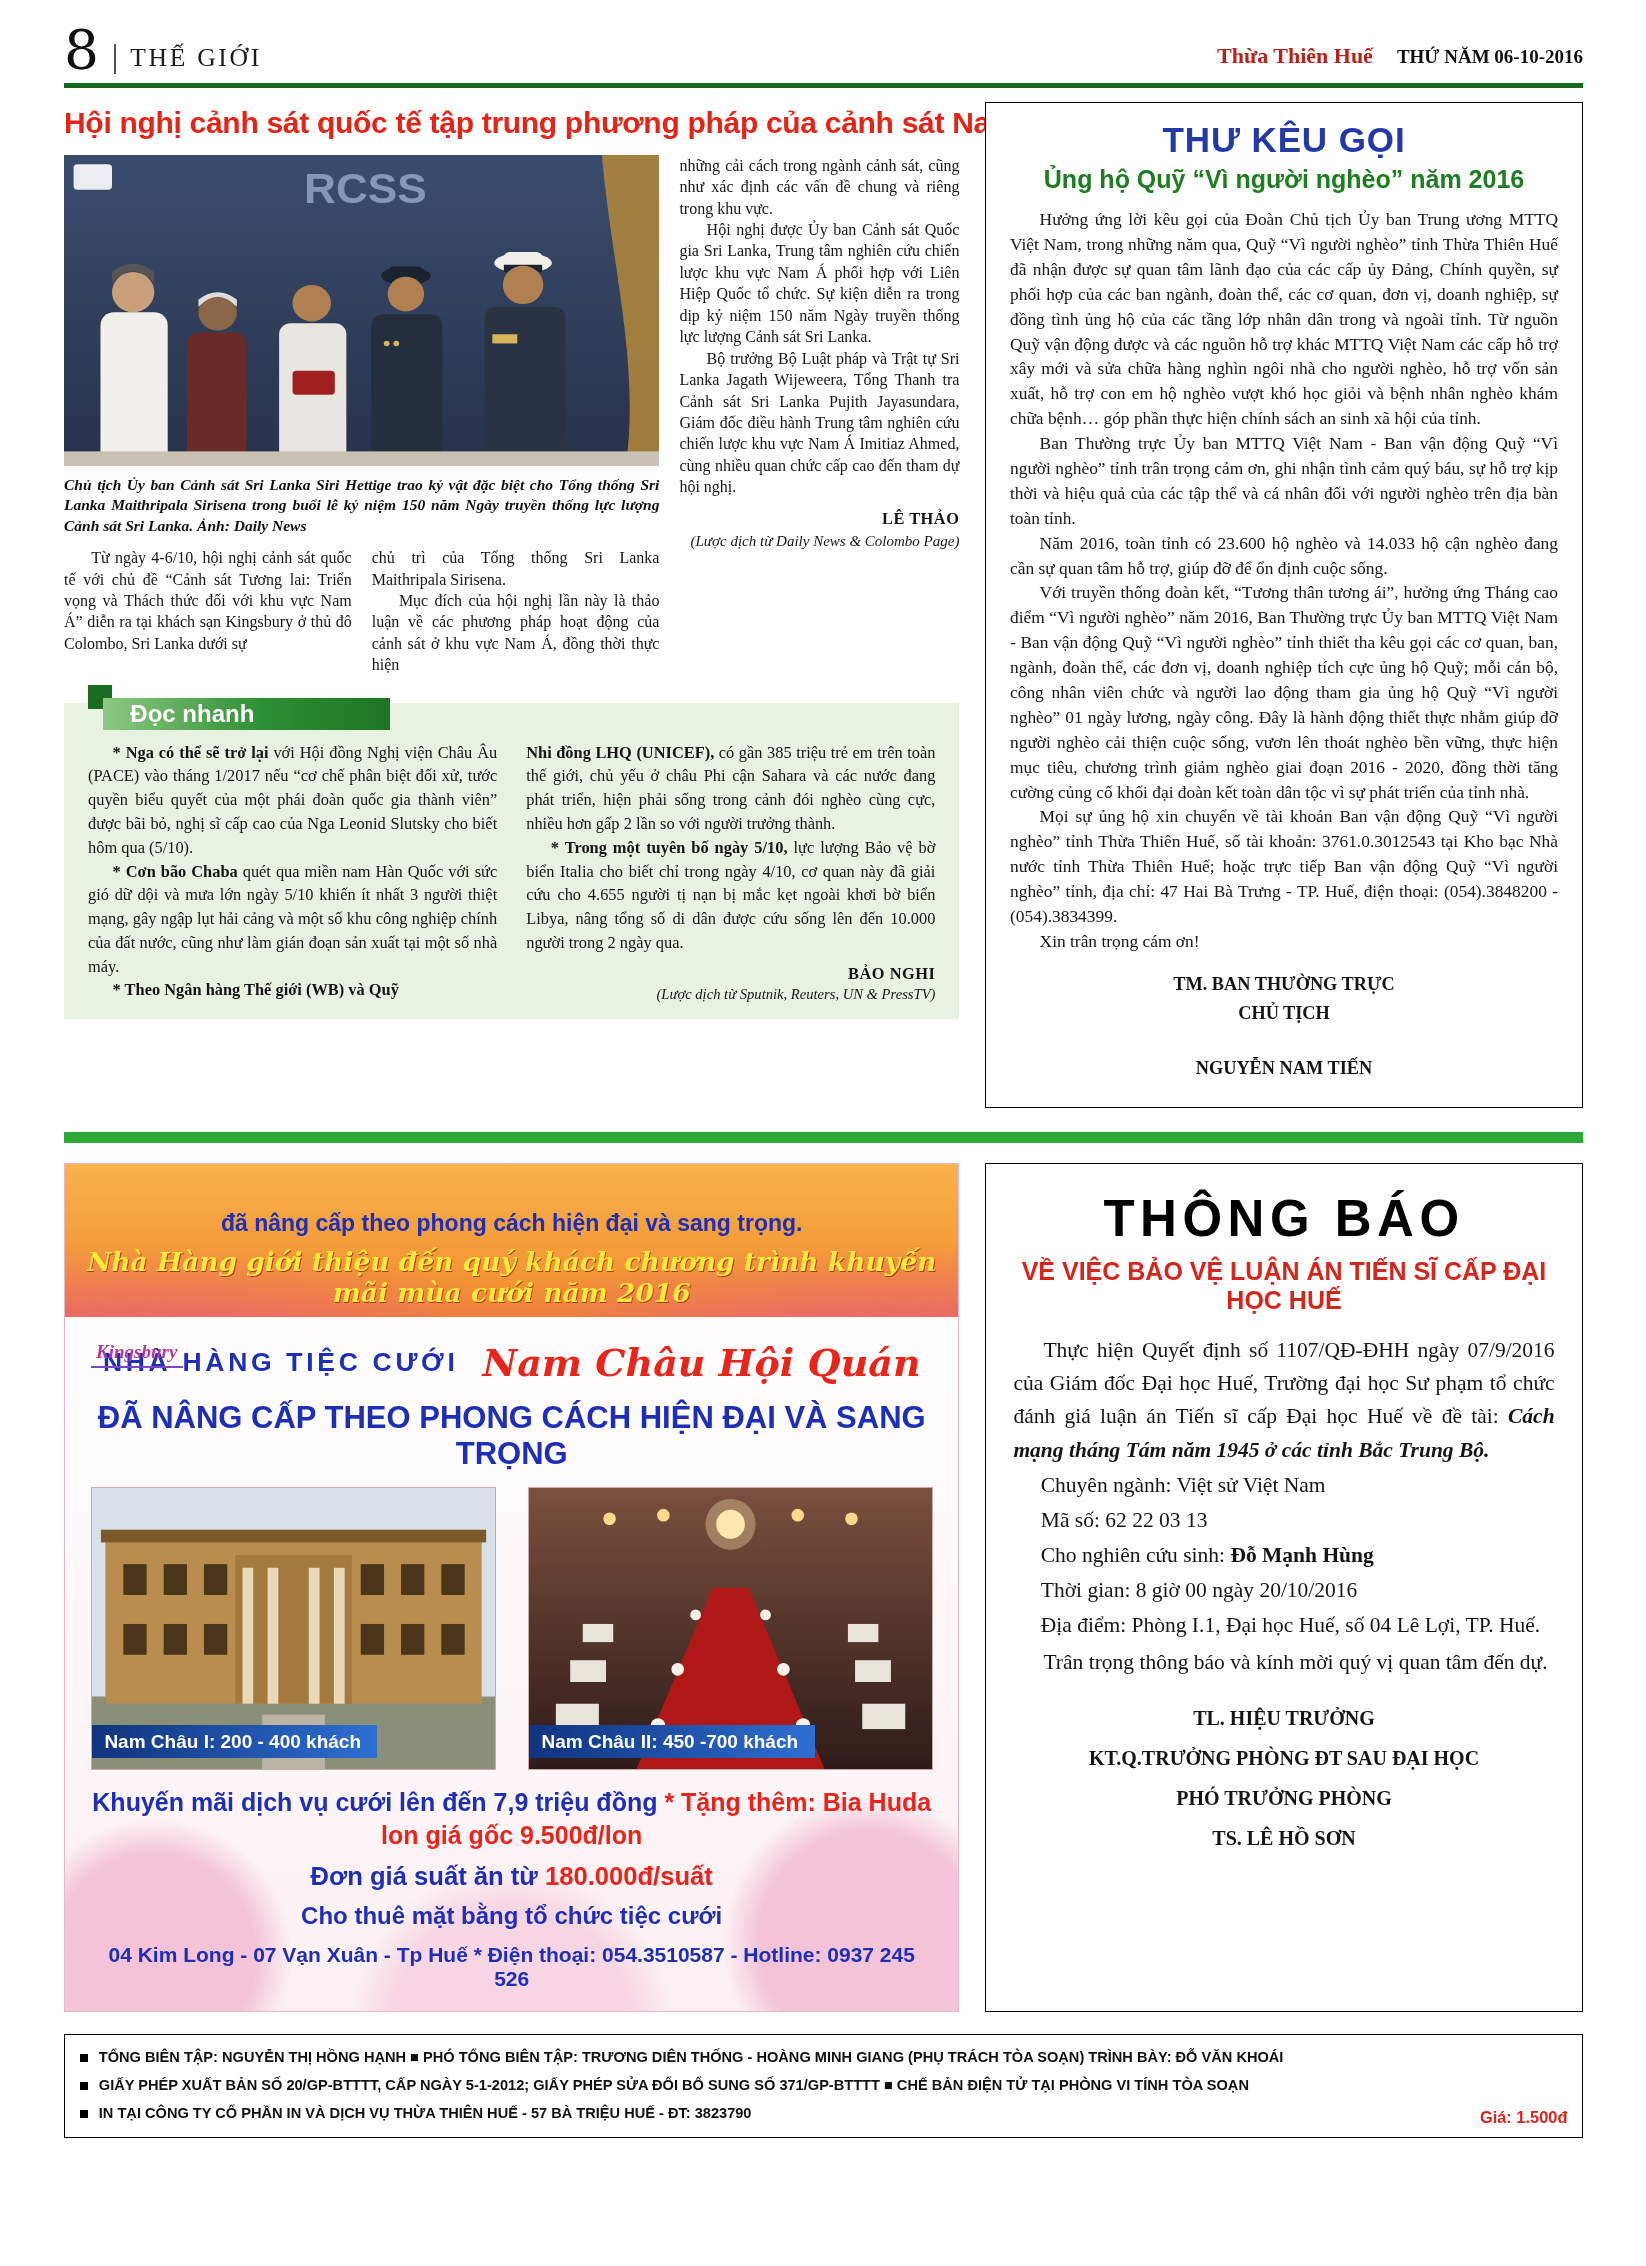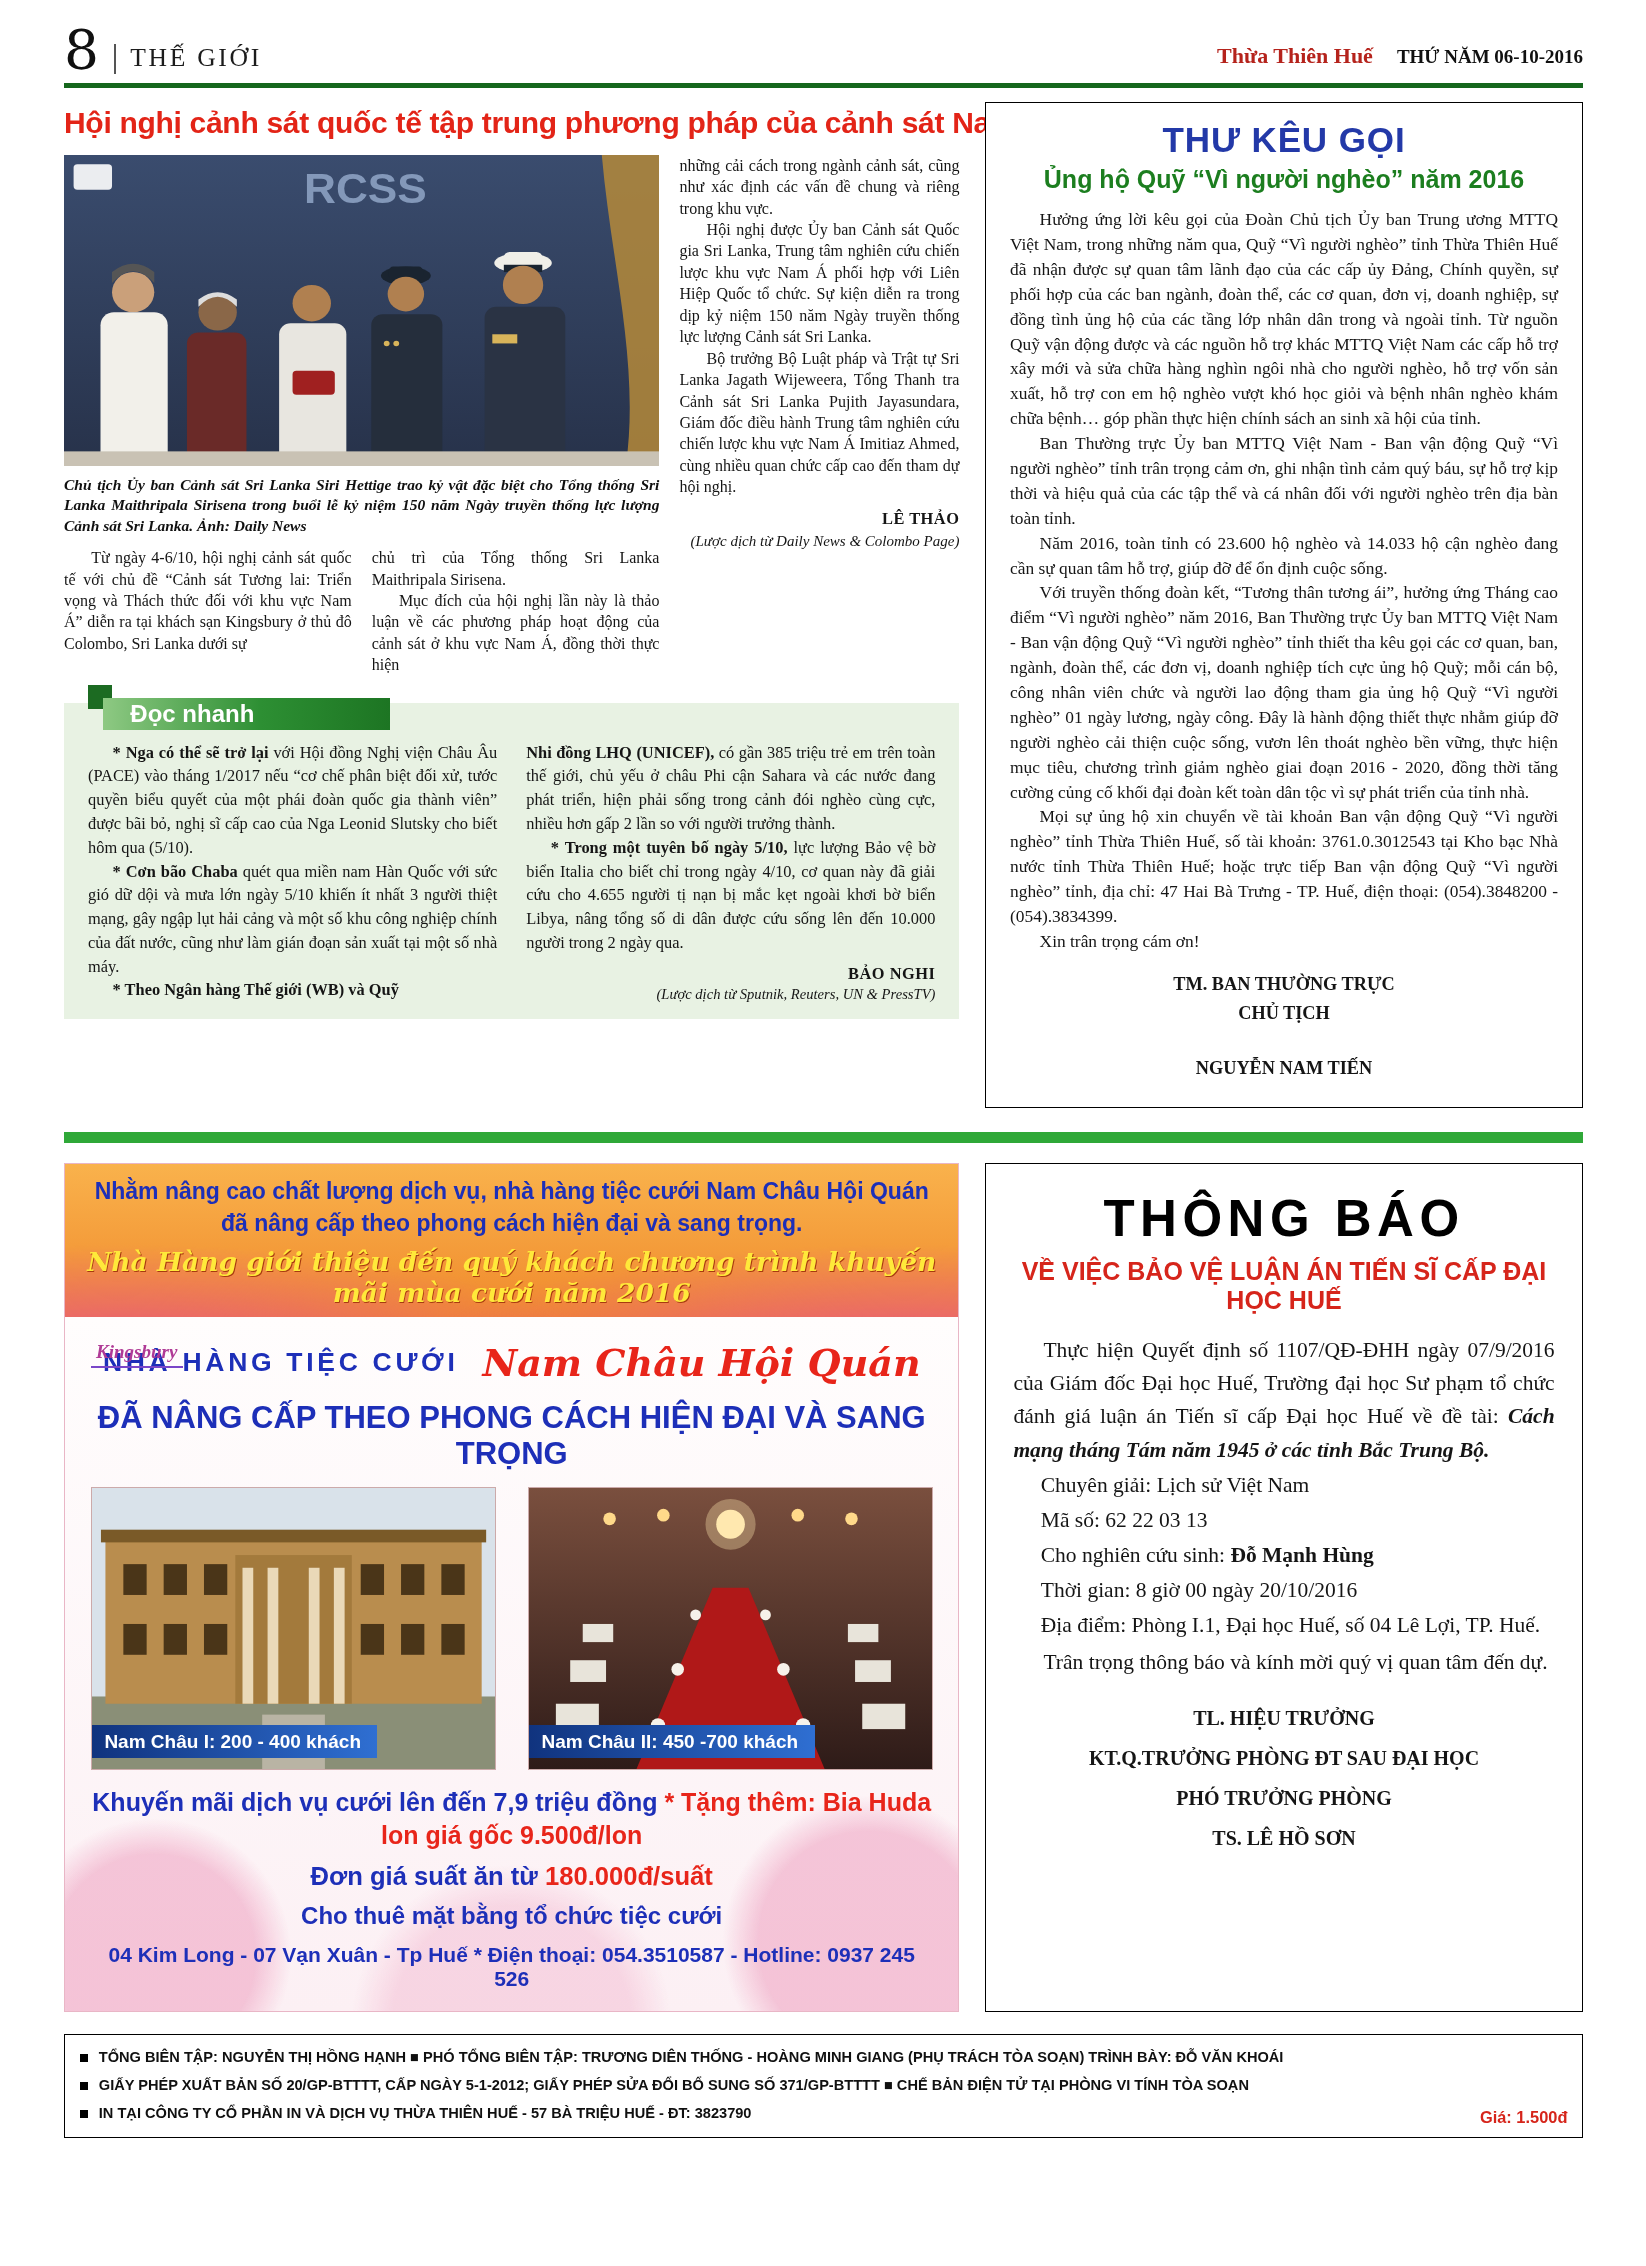--- a/index.html
+++ b/index.html
@@ -258,21 +258,21 @@
     </div>
   </div>
 
   <div class="green-divider"></div>
 
   <div class="bottom-section">
 
     <section class="ad">
       <div class="ad-top">
         <p class="ad-top-blue">
-          <span>Nhằm nâng cao chất lượng dịch vụ, nhà hàng tiệc cưới Nam Châu Hội Quán</span><br>
+          <br>
           <span>đã nâng cấp theo phong cách hiện đại và sang trọng.</span>
         </p>
         <p class="ad-script">Nhà Hàng giới thiệu đến quý khách chương trình khuyến mãi mùa cưới năm 2016</p>
       </div>
       <div class="ad-body">
         <div class="ad-brandrow">
           <div class="ad-logo">Kingsbury</div>
           <span class="ad-brand-prefix">NHÀ HÀNG TIỆC CƯỚI</span>
           <span class="ad-brand-name">Nam Châu Hội Quán</span>
         </div>
@@ -350,21 +350,21 @@
       </div>
     </section>
 
     <div class="right-rail">
       <section class="box notice">
         <h2 class="notice-title">THÔNG BÁO</h2>
         <h3 class="notice-subtitle">VỀ VIỆC BẢO VỆ LUẬN ÁN TIẾN SĨ CẤP ĐẠI HỌC HUẾ</h3>
         <p class="notice-intro">
           <span>Thực hiện Quyết định số 1107/QĐ-ĐHH ngày 07/9/2016 của Giám đốc Đại học Huế, Trường đại học Sư phạm tổ chức đánh giá luận án Tiến sĩ cấp Đại học Huế về đề tài: </span><span class="topic">Cách mạng tháng Tám năm 1945 ở các tỉnh Bắc Trung Bộ.</span>
         </p>
-        <div class="nline">Chuyên giải: Lịch sử Việt Nam</div>
+        <div class="nline">Chuyên ngành: Việt sử Việt Nam</div>
         <div class="nline">Mã số: 62 22 03 13</div>
         <div class="nline">
           <span>Cho nghiên cứu sinh: </span><span class="cand">Đỗ Mạnh Hùng</span>
         </div>
         <div class="nline">Thời gian: 8 giờ 00 ngày 20/10/2016</div>
         <div class="nline">Địa điểm: Phòng I.1, Đại học Huế, số 04 Lê Lợi, TP. Huế.</div>
         <p class="notice-closing">Trân trọng thông báo và kính mời quý vị quan tâm đến dự.</p>
         <div class="notice-sig">
           <div>TL. HIỆU TRƯỞNG</div>
           <div>KT.Q.TRƯỞNG PHÒNG ĐT SAU ĐẠI HỌC</div>

